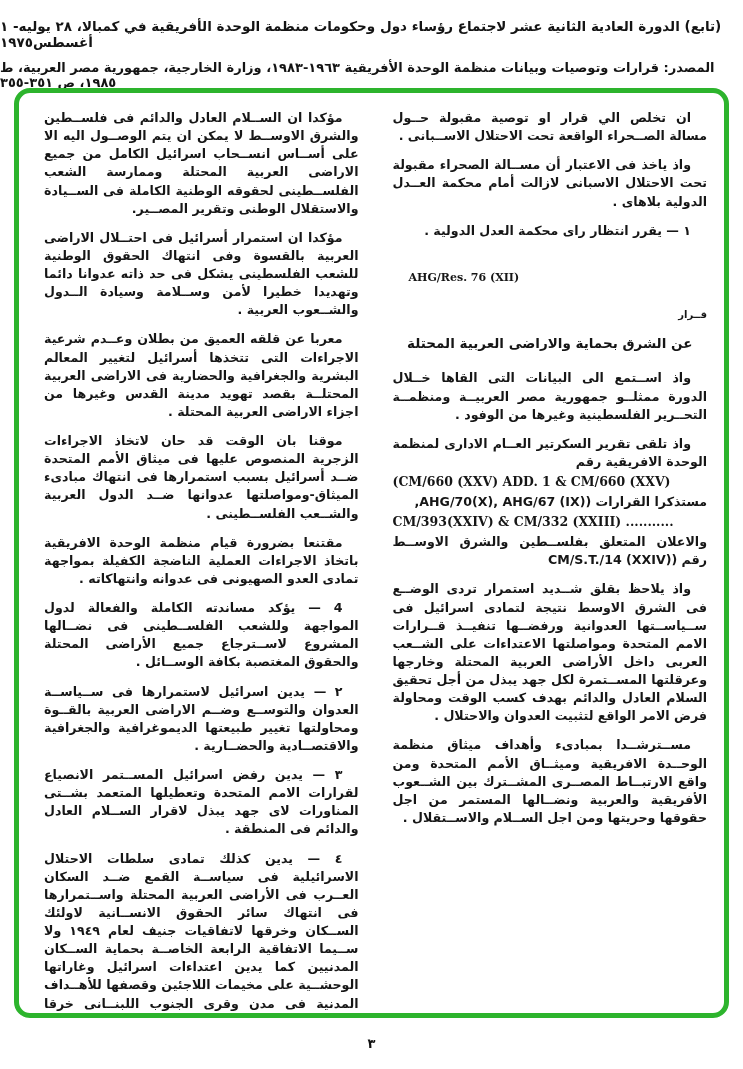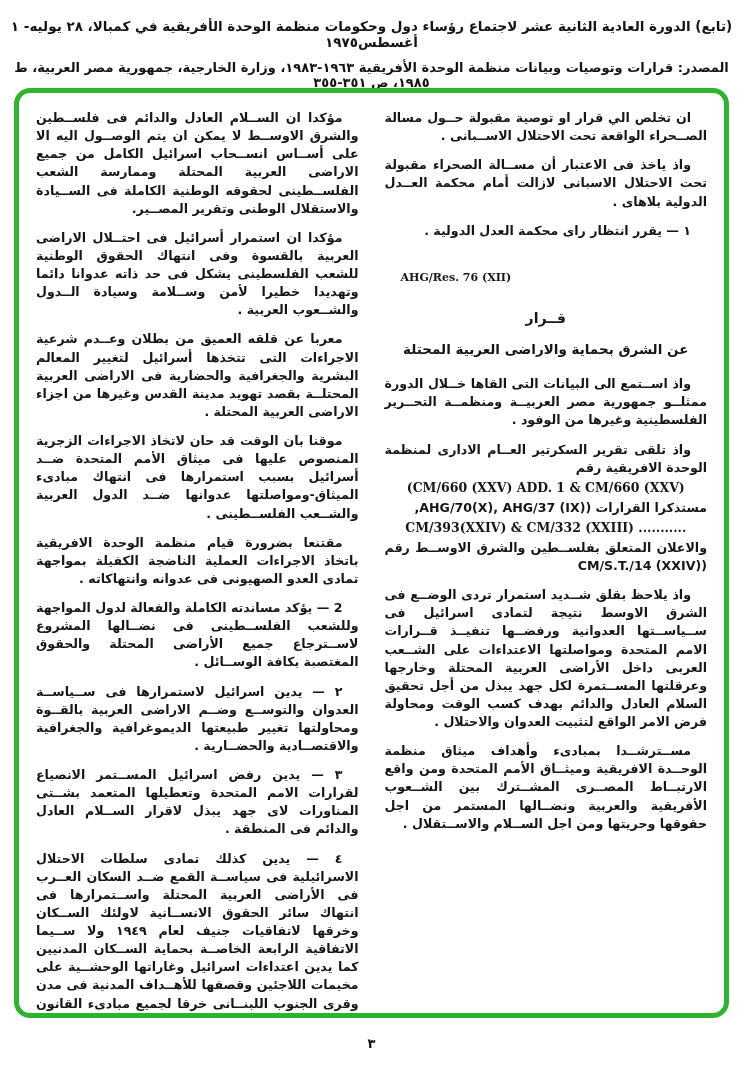--- a/index.html
+++ b/index.html
@@ -15,21 +15,21 @@
     background: #ffffff;
     overflow: hidden;
   }
   
   .header {
     position: absolute;
     top: 18px;
     left: 0;
     width: 743px;
     direction: rtl;
-    text-align: center;
+    text-align: left;
     color: #141414;
   }
   .header-line1 {
     font-size: 13.5px;
     font-weight: 700;
     letter-spacing: 0.2px;
   }
   .header-line2 {
     margin-top: 10px;
     font-size: 13px;
@@ -60,49 +60,48 @@
   .col {
     flex: 1 1 0;
     min-width: 0;
     direction: rtl;
     text-align: justify;
     color: #161616;
     font-size: 12.6px;
     font-weight: 700;
     line-height: 1.44;
   }
-  .col p { margin: 0 0 11px 0; text-indent: 16px; }
+  .col p { margin: 0 0 11px 8px; text-indent: 16px; }
   .col p:last-child { margin-bottom: 0; }
 
   
   .ref-number {
     direction: ltr;
     text-align: left;
     text-indent: 0;
     font-family: "DejaVu Serif", serif;
     font-size: 11px;
     font-weight: 700;
     margin-top: 30px !important;
     margin-bottom: 22px !important;
   }
   .head-center {
-    text-align: center;
     text-indent: 0 !important;
-    font-size: 14px;
+    font-size: 10px;
     margin-bottom: 12px !important;
   }
   .subhead-center {
     text-align: center;
     text-indent: 0 !important;
     font-size: 13.5px;
     margin-bottom: 16px !important;
   }
   .ref-latin {
     direction: ltr;
-    text-align: center;
+    text-align: left;
     text-indent: 0 !important;
     font-family: "DejaVu Serif", serif;
     font-size: 12.5px;
     font-weight: 700;
     margin-bottom: 2px !important;
     white-space: nowrap;
   }
   .ref-mixed {
     text-indent: 0 !important;
     margin-bottom: 2px !important;
@@ -136,34 +135,34 @@
       <div class="col">
         <p>ان تخلص الي قرار او توصية مقبولة حــول مسالة الصــحراء الواقعة تحت الاحتلال الاســبانى .</p>
         <p>واذ ياخذ فى الاعتبار أن مســالة الصحراء مقبولة تحت الاحتلال الاسبانى لازالت أمام محكمة العــدل الدولية بلاهاى .</p>
         <p>١ — يقرر انتظار راى محكمة العدل الدولية .</p>
         <p class="ref-number">AHG/Res. 76 (XII)</p>
         <p class="head-center">قــرار</p>
         <p class="subhead-center">عن الشرق بحماية والاراضى العربية المحتلة</p>
         <p>واذ اســتمع الى البيانات التى القاها خــلال الدورة ممثلــو جمهورية مصر العربيــة ومنظمــة التحــرير الفلسطينية وغيرها من الوفود .</p>
         <p class="tight">واذ تلقى تقرير السكرتير العــام الادارى لمنظمة الوحدة الافريقية رقم</p>
         <p class="ref-latin">(CM/660 (XXV) ADD. 1 &amp; CM/660 (XXV)</p>
-        <p class="ref-mixed">مستذكرا القرارات (AHG/70(X), AHG/37 (IX),</p>
+        <p class="ref-mixed">مستذكرا القرارات (AHG/70(X), AHG/67 (IX),</p>
         <p class="ref-latin">CM/393(XXIV) &amp; CM/332 (XXIII) ...........</p>
         <p class="ref-mixed" style="margin-bottom:11px !important;">والاعلان المتعلق بفلســطين والشرق الاوســط رقم (CM/S.T./14 (XXIV)</p>
         <p>واذ يلاحظ بقلق شــديد استمرار تردى الوضــع فى الشرق الاوسط نتيجة لتمادى اسرائيل فى ســياســتها العدوانية ورفضــها تنفيــذ قــرارات الامم المتحدة ومواصلتها الاعتداءات على الشــعب العربى داخل الأراضى العربية المحتلة وخارجها وعرقلتها المســتمرة لكل جهد يبذل من أجل تحقيق السلام العادل والدائم بهدف كسب الوقت ومحاولة فرض الامر الواقع لتثبيت العدوان والاحتلال .</p>
         <p>مســترشــدا بمبادىء وأهداف ميثاق منظمة الوحــدة الافريقية وميثــاق الأمم المتحدة ومن واقع الارتبــاط المصــرى المشــترك بين الشــعوب الأفريقية والعربية ونضــالها المستمر من اجل حقوقها وحريتها ومن اجل الســلام والاســتقلال .</p>
       </div>
 
       <div class="col">
         <p>مؤكدا ان الســلام العادل والدائم فى فلســطين والشرق الاوســط لا يمكن ان يتم الوصــول اليه الا على أســاس انســحاب اسرائيل الكامل من جميع الاراضى العربية المحتلة وممارسة الشعب الفلســطينى لحقوقه الوطنية الكاملة فى الســيادة والاستقلال الوطنى وتقرير المصــير.</p>
         <p>مؤكدا ان استمرار أسرائيل فى احتــلال الاراضى العربية بالقسوة وفى انتهاك الحقوق الوطنية للشعب الفلسطينى يشكل فى حد ذاته عدوانا دائما وتهديدا خطيرا لأمن وســلامة وسيادة الــدول والشــعوب العربية .</p>
         <p>معربا عن قلقه العميق من بطلان وعــدم شرعية الاجراءات التى تتخذها أسرائيل لتغيير المعالم البشرية والجغرافية والحضارية فى الاراضى العربية المحتلــة بقصد تهويد مدينة القدس وغيرها من اجزاء الاراضى العربية المحتلة .</p>
         <p>موقنا بان الوقت قد حان لاتخاذ الاجراءات الزجرية المنصوص عليها فى ميثاق الأمم المتحدة ضــد أسرائيل بسبب استمرارها فى انتهاك مبادىء الميثاق-ومواصلتها عدوانها ضــد الدول العربية والشــعب الفلســطينى .</p>
         <p>مقتنعا بضرورة قيام منظمة الوحدة الافريقية باتخاذ الاجراءات العملية الناضجة الكفيلة بمواجهة تمادى العدو الصهيونى فى عدوانه وانتهاكاته .</p>
-        <p>2 — يؤكد مساندته الكاملة والفعالة لدول المواجهة وللشعب الفلســطينى فى نضــالها المشروع لاســترجاع جميع الأراضى المحتلة والحقوق المغتصبة بكافة الوســائل .</p>
+        <p>4 — يؤكد مساندته الكاملة والفعالة لدول المواجهة وللشعب الفلســطينى فى نضــالها المشروع لاســترجاع جميع الأراضى المحتلة والحقوق المغتصبة بكافة الوســائل .</p>
         <p>٢ — يدين اسرائيل لاستمرارها فى ســياســة العدوان والتوســع وضــم الاراضى العربية بالقــوة ومحاولتها تغيير طبيعتها الديموغرافية والجغرافية والاقتصــادية والحضــارية .</p>
         <p>٣ — يدين رفض اسرائيل المســتمر الانصياع لقرارات الامم المتحدة وتعطيلها المتعمد بشــتى المناورات لاى جهد يبذل لاقرار الســلام العادل والدائم فى المنطقة .</p>
         <p>٤ — يدين كذلك تمادى سلطات الاحتلال الاسرائيلية فى سياســة القمع ضــد السكان العــرب فى الأراضى العربية المحتلة واســتمرارها فى انتهاك سائر الحقوق الانســانية لاولئك الســكان وخرقها لاتفاقيات جنيف لعام ١٩٤٩ ولا ســيما الاتفاقية الرابعة الخاصــة بحماية الســكان المدنيين كما يدين اعتداءات اسرائيل وغاراتها الوحشــية على مخيمات اللاجئين وقصفها للأهــداف المدنية فى مدن وقرى الجنوب اللبنــانى خرقا لجميع مبادىء القانون الدولى والانسـانى .</p>
       </div>
 
     </div>
   </div>
 
   <div class="footer">٣</div>
 

